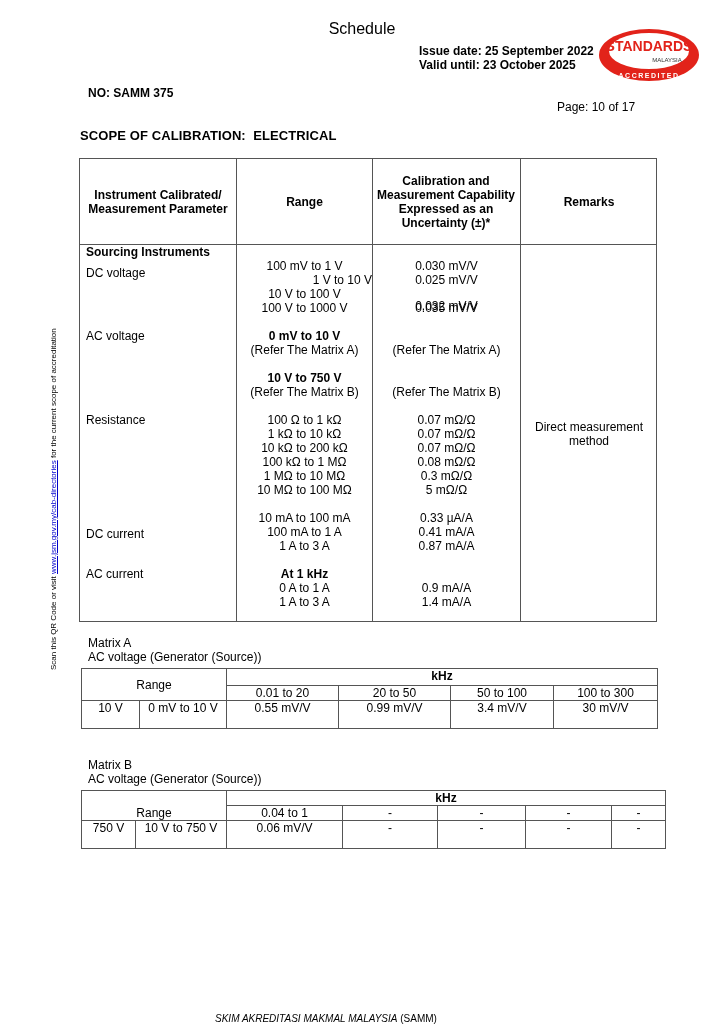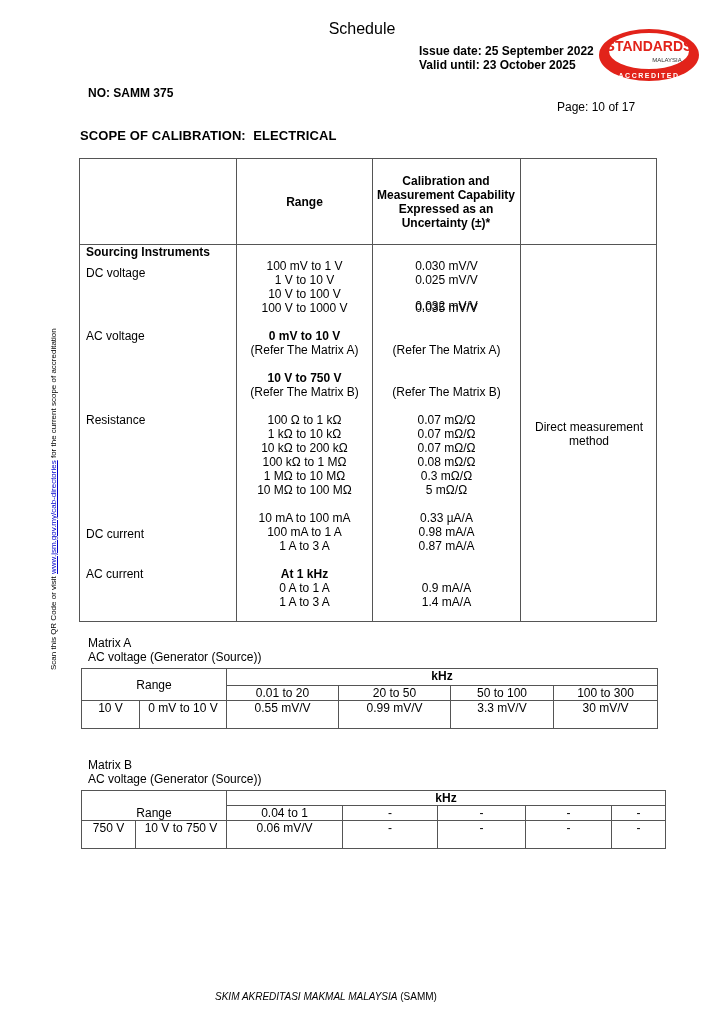--- a/index.html
+++ b/index.html
@@ -22,21 +22,21 @@
   .hline { position:absolute; left:0; right:0; height:0; border-top:1px solid #555; }
   .hdr { position:absolute; top:0; height:85px; display:flex; align-items:center; justify-content:center;
          text-align:center; font-size:12px; font-weight:bold; line-height:14px; }
   .cell-line { position:absolute; font-size:12px; line-height:14px; white-space:nowrap; }
   .ctr { text-align:center; }
   .b { font-weight:bold; }
 
   .mtitle { font-size:12px; font-weight:normal; line-height:14px; }
   table.mx { position:absolute; border-collapse:collapse; font-size:12px; }
   table.mx td { border:1px solid #555; text-align:center; padding:0; line-height:14px; vertical-align:top; }
-  .footer { left:0; width:652px; top:991px; text-align:center; font-size:10px; line-height:12px; }
+  .footer { left:0; width:652px; top:1013px; text-align:center; font-size:10px; line-height:12px; }
 </style>
 </head>
 <body>
 
 <div class="abs title">Schedule</div>
 <div class="abs issue">
   <div>Issue date: 25 September 2022</div>
   <div>Valid until: 23 October 2025</div>
 </div>
 <svg class="abs logo" viewBox="0 0 104 56">
@@ -53,32 +53,34 @@
 <div class="abs vert">
   <span>Scan this QR Code or visit </span><a>www.jsm.gov.my/cab-directories</a><span> for the current scope of accreditation</span>
 </div>
 
 <div class="abs main">
   <div class="vline" style="left:156px;"></div>
   <div class="vline" style="left:292px;"></div>
   <div class="vline" style="left:440px;"></div>
   <div class="hline" style="top:85px;"></div>
 
+  <div class="hdr" style="left:0; width:156px;">Instrument Calibrated/ Measurement Parameter</div>
   <div class="hdr" style="left:157px; width:135px;">Range</div>
   <div class="hdr" style="left:296px; width:140px;">Calibration and Measurement Capability Expressed as an Uncertainty (±)*</div>
+  <div class="hdr" style="left:441px; width:136px;">Remarks</div>
 
   <div class="cell-line b" style="left:6px; top:86px;">Sourcing Instruments</div>
   <div class="cell-line" style="left:6px; top:100px;margin-top:7px;">DC voltage</div>
   <div class="cell-line" style="left:6px; top:170px;">AC voltage</div>
   <div class="cell-line" style="left:6px; top:254px;">Resistance</div>
   <div class="cell-line" style="left:6px; top:368px;">DC current</div>
   <div class="cell-line" style="left:6px; top:408px;">AC current</div>
 
   <div class="cell-line ctr" style="left:157px; width:135px; top:100px;">100 mV to 1 V</div>
-  <div class="cell-line ctr" style="left:157px; width:135px; top:114px;">1 V to 10 V</div>
+  <div class="cell-line ctr" style="left:157px; width:135px; top:114px;text-align:right;">1 V to 10 V</div>
   <div class="cell-line ctr" style="left:157px; width:135px; top:128px;">10 V to 100 V</div>
   <div class="cell-line ctr" style="left:157px; width:135px; top:142px;">100 V to 1000 V</div>
 
   <div class="cell-line ctr b" style="left:157px; width:135px; top:170px;">0 mV to 10 V</div>
   <div class="cell-line ctr" style="left:157px; width:135px; top:184px;">(Refer The Matrix A)</div>
   <div class="cell-line ctr b" style="left:157px; width:135px; top:212px;">10 V to 750 V</div>
   <div class="cell-line ctr" style="left:157px; width:135px; top:226px;">(Refer The Matrix B)</div>
 
   <div class="cell-line ctr" style="left:157px; width:135px; top:254px;">100 Ω to 1 kΩ</div>
   <div class="cell-line ctr" style="left:157px; width:135px; top:268px;">1 kΩ to 10 kΩ</div>
@@ -104,21 +106,21 @@
   <div class="cell-line ctr" style="left:293px; width:147px; top:226px;">(Refer The Matrix B)</div>
 
   <div class="cell-line ctr" style="left:293px; width:147px; top:254px;">0.07 mΩ/Ω</div>
   <div class="cell-line ctr" style="left:293px; width:147px; top:268px;">0.07 mΩ/Ω</div>
   <div class="cell-line ctr" style="left:293px; width:147px; top:282px;">0.07 mΩ/Ω</div>
   <div class="cell-line ctr" style="left:293px; width:147px; top:296px;">0.08 mΩ/Ω</div>
   <div class="cell-line ctr" style="left:293px; width:147px; top:310px;">0.3 mΩ/Ω</div>
   <div class="cell-line ctr" style="left:293px; width:147px; top:324px;">5 mΩ/Ω</div>
 
   <div class="cell-line ctr" style="left:293px; width:147px; top:352px;">0.33 µA/A</div>
-  <div class="cell-line ctr" style="left:293px; width:147px; top:366px;">0.98 mA/A</div>
+  <div class="cell-line ctr" style="left:293px; width:147px; top:366px;">0.41 mA/A</div>
   <div class="cell-line ctr" style="left:293px; width:147px; top:380px;">0.87 mA/A</div>
 
   <div class="cell-line ctr" style="left:293px; width:147px; top:422px;">0.9 mA/A</div>
   <div class="cell-line ctr" style="left:293px; width:147px; top:436px;">1.4 mA/A</div>
 
   <div class="cell-line ctr" style="left:448px; width:122px; top:261px; white-space:normal;">Direct measurement method</div>
 </div>
 
 <div class="abs" style="left:88px; top:636px;">
   <div class="mtitle">Matrix A</div>
@@ -142,21 +144,21 @@
     <td>0.01 to 20</td>
     <td>20 to 50</td>
     <td>50 to 100</td>
     <td>100 to 300</td>
   </tr>
   <tr style="height:28px;">
     <td>10 V</td>
     <td>0 mV to 10 V</td>
     <td>0.55 mV/V</td>
     <td>0.99 mV/V</td>
-    <td>3.3 mV/V</td>
+    <td>3.4 mV/V</td>
     <td>30 mV/V</td>
   </tr>
 </tbody>
   </table>
 
 <div class="abs" style="left:88px; top:758px;">
   <div class="mtitle">Matrix B</div>
   <div class="mtitle">AC voltage (Generator (Source))</div>
 </div>
 <table class="mx" style="left:81px; top:790px; width:585px;">

